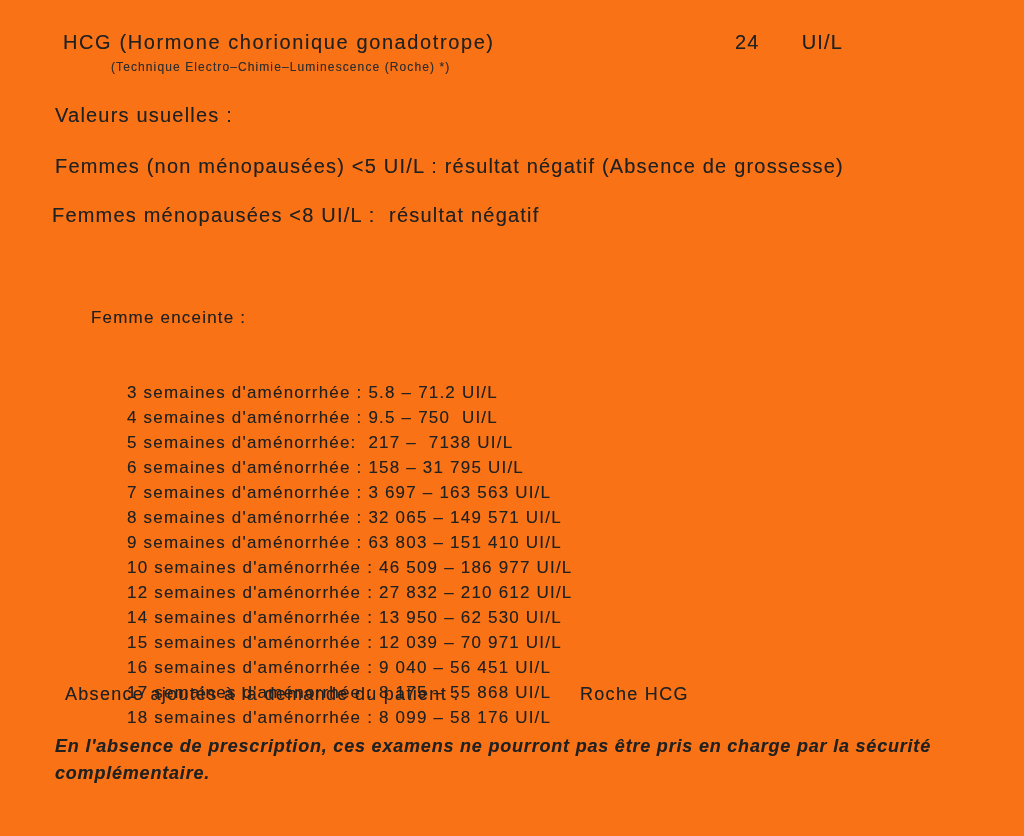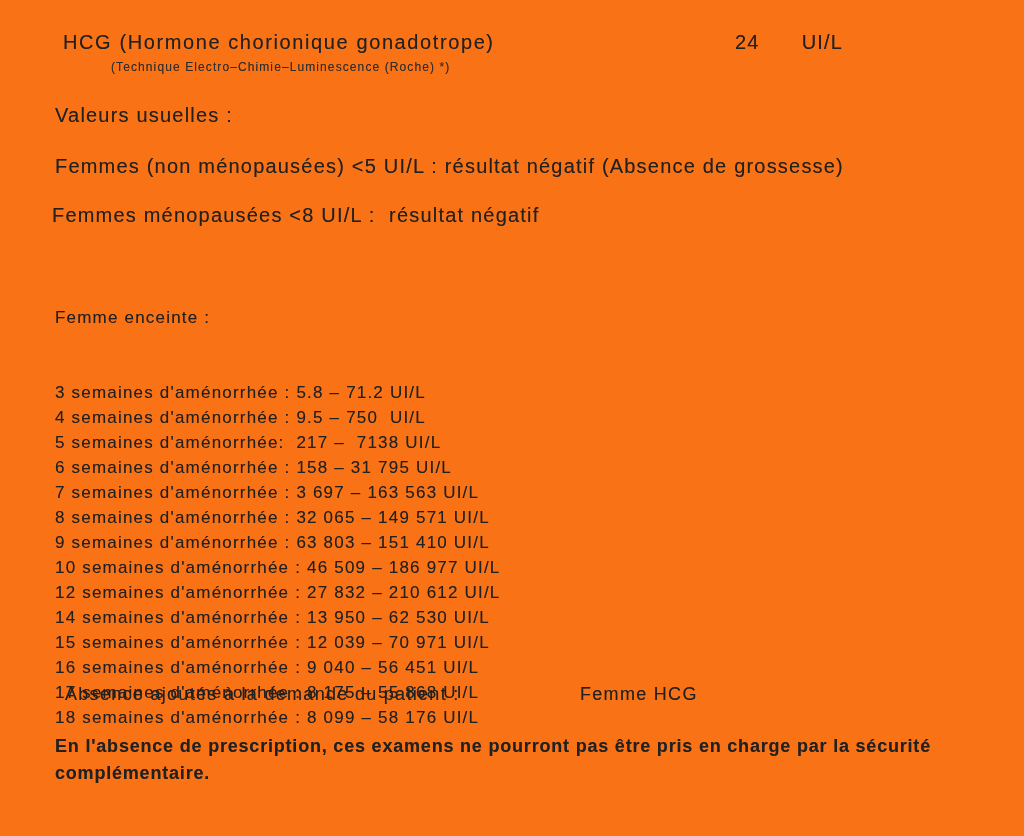--- a/index.html
+++ b/index.html
@@ -51,36 +51,37 @@
   .usual-heading   { left: 55px; top: 104px; }
   .ref-line-1      { left: 55px; top: 155px; }
   .ref-line-2      { left: 52px; top: 204px; }
   .pregnancy-block {
     left: 55px;
     top: 255px;
     font-size: 17px;
     letter-spacing: 1.2px;
     line-height: 25px;
   }
-  .pregnancy-block div { white-space: pre; }
+  .pregnancy-block div { white-space: pre; margin-left: 36px; }
   .exams-label {
     left: 65px;
     top: 684px;
     font-size: 18px;
     letter-spacing: 1.3px;
   }
   .exams-value {
     left: 580px;
     top: 684px;
     font-size: 18px;
     letter-spacing: 1.3px;
   }
   .disclaimer {
     font-size: 18px;
     font-weight: bold;
+    font-style: italic;
     letter-spacing: 0.8px;
     white-space: nowrap;
   }
   .disclaimer-1 { left: 55px; top: 736px; }
   .disclaimer-2 { left: 55px; top: 763px; }
 </style>
 </head>
 <body>
 
 <div class="page">
@@ -100,19 +101,19 @@
 
   <div class="abs body-text ref-line-2">Femmes ménopausées &lt;8 UI/L :  résultat négatif</div>
 
   <div class="abs pregnancy-block">
     <div>Femme enceinte :</div>
     <div><div>3 semaines d'aménorrhée : 5.8 – 71.2 UI/L</div><div>4 semaines d'aménorrhée : 9.5 – 750  UI/L</div><div>5 semaines d'aménorrhée:  217 –  7138 UI/L</div><div>6 semaines d'aménorrhée : 158 – 31 795 UI/L</div><div>7 semaines d'aménorrhée : 3 697 – 163 563 UI/L</div><div>8 semaines d'aménorrhée : 32 065 – 149 571 UI/L</div><div>9 semaines d'aménorrhée : 63 803 – 151 410 UI/L</div><div>10 semaines d'aménorrhée : 46 509 – 186 977 UI/L</div><div>12 semaines d'aménorrhée : 27 832 – 210 612 UI/L</div><div>14 semaines d'aménorrhée : 13 950 – 62 530 UI/L</div><div>15 semaines d'aménorrhée : 12 039 – 70 971 UI/L</div><div>16 semaines d'aménorrhée : 9 040 – 56 451 UI/L</div><div>17 semaines d'aménorrhée : 8 175 – 55 868 UI/L</div><div>18 semaines d'aménorrhée : 8 099 – 58 176 UI/L</div></div>
   </div>
 
   <div class="abs exams-label">Absence ajoutés à la demande du patient :</div>
 
-  <div class="abs exams-value">Femme HCG</div>
+  <div class="abs exams-value">Roche HCG</div>
 
   <div class="abs disclaimer disclaimer-1">En l'absence de prescription, ces examens ne pourront pas être pris en charge par la sécurité</div>
 
   <div class="abs disclaimer disclaimer-2">complémentaire.</div>
 
 </div>
 
 </body></html>

